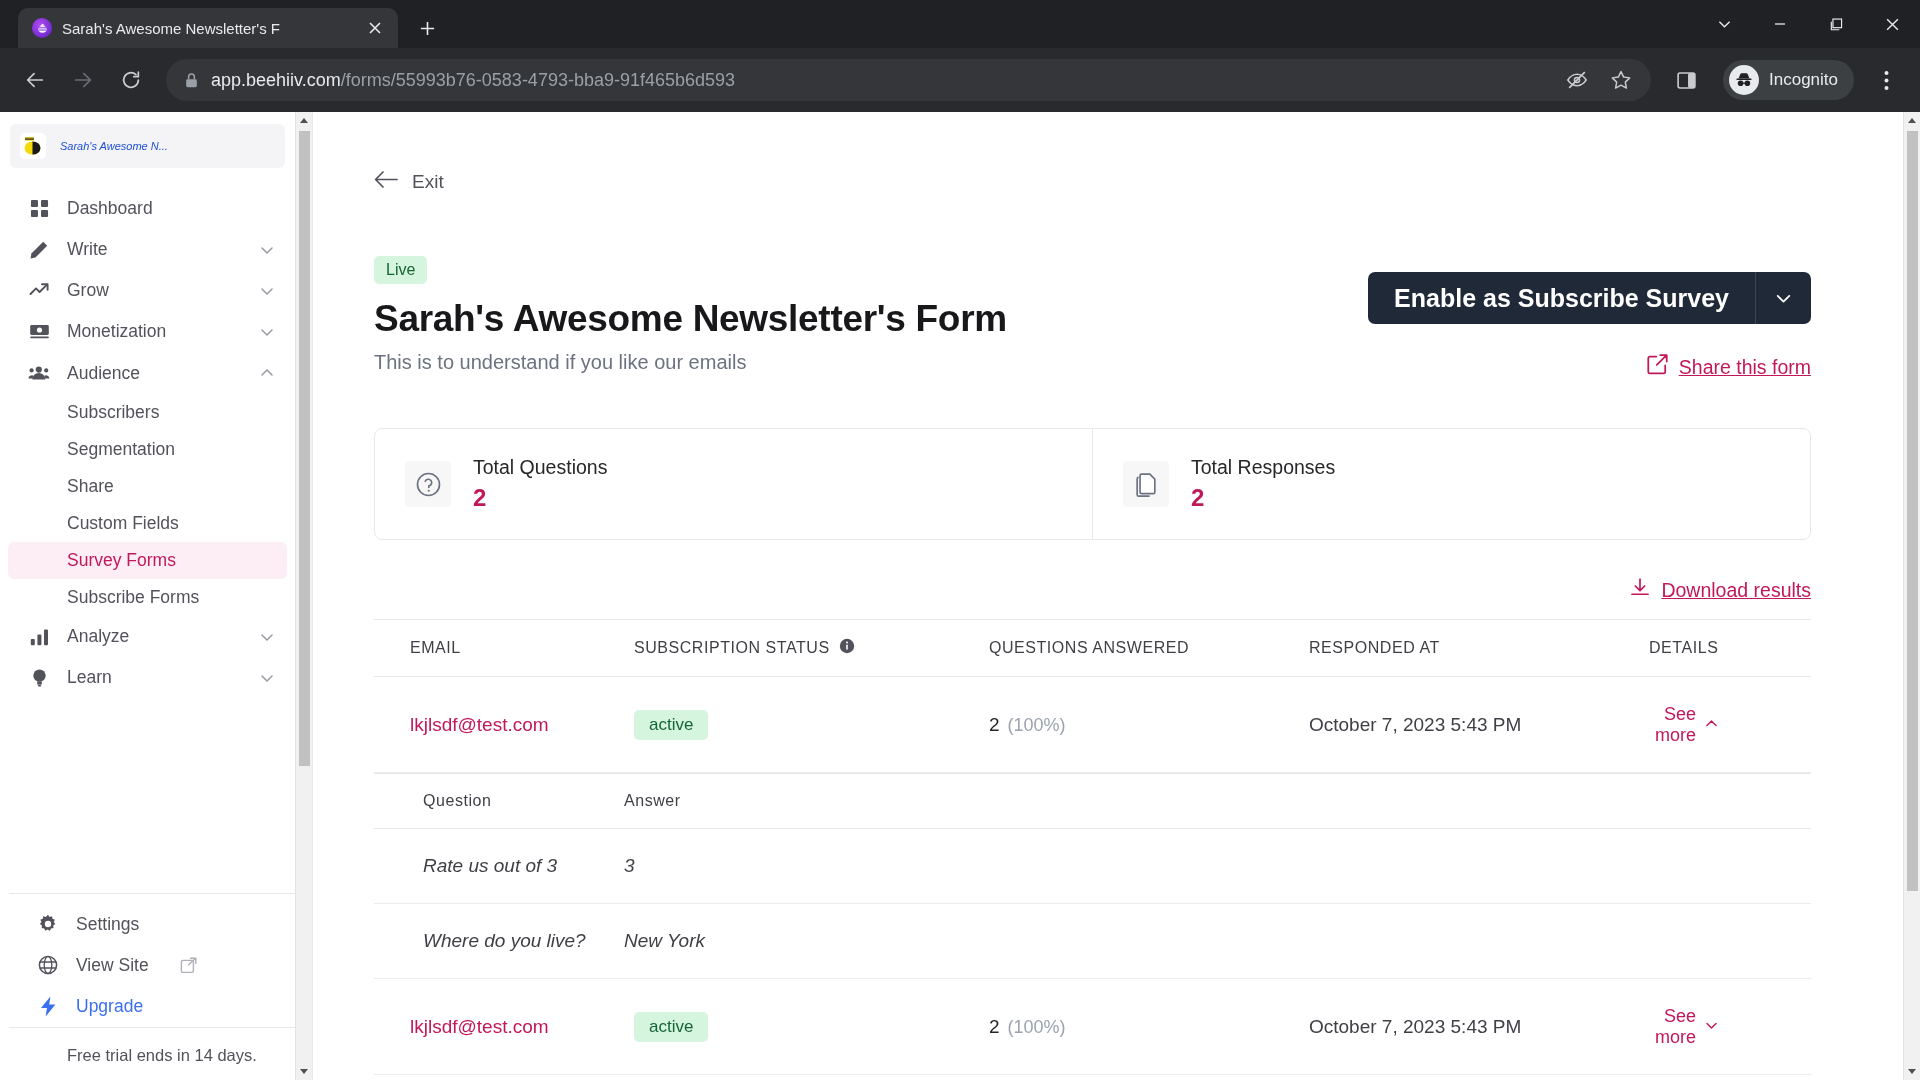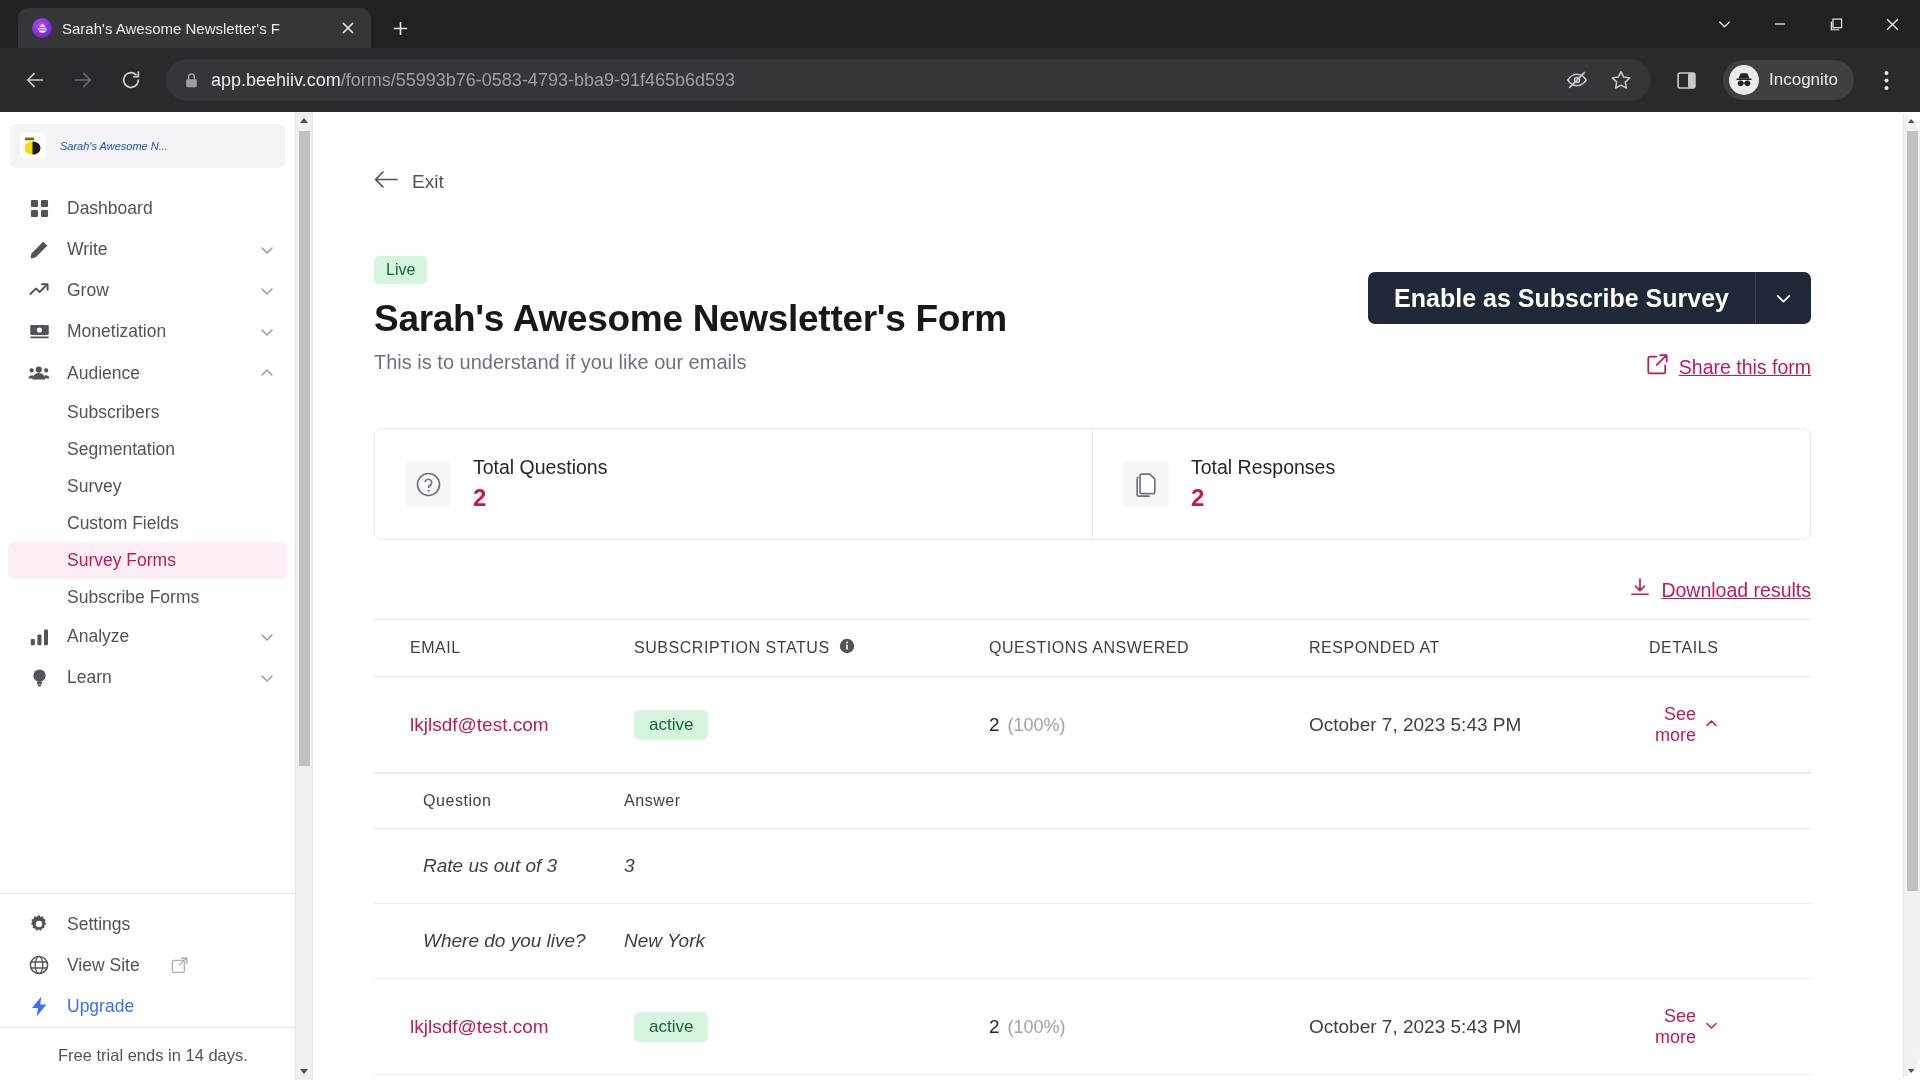--- a/index.html
+++ b/index.html
@@ -11,21 +11,21 @@
   }
 
   
   .browser { width: 1920px; height: 1080px; display: flex; flex-direction: column; }
 
   .tabstrip {
     height: 48px; background: #202124; display: flex; align-items: flex-end;
     position: relative; flex: 0 0 48px;
   }
   .tab {
-    margin-left: 18px; height: 40px; width: 353px; background: #35363a;
+    margin-left: 18px; height: 40px; width: 380px; background: #35363a;
     border-radius: 10px 10px 0 0; display: flex; align-items: center;
     padding: 0 10px 0 14px; gap: 10px; position: relative;
   }
   .tab-favicon {
     width: 20px; height: 20px; border-radius: 50%;
     background: radial-gradient(circle at 40% 35%, #b24bf3 0%, #7b2fd6 60%, #5a1fae 100%);
     display: flex; align-items: center; justify-content: center; flex: 0 0 20px;
   }
   .tab-favicon svg { display:block; }
   .tab-title {
@@ -108,42 +108,42 @@
   .nav-item .ico { width: 22px; flex: 0 0 22px; display: flex; align-items: center; justify-content: center; color: #52525b; }
   .nav-item .label { flex: 1; white-space: nowrap; }
   .nav-item .chev { color: #9a9aa2; display: flex; align-items: center; }
   .sub-item {
     padding: 8px 12px 8px 59px; margin: 0 8px; border-radius: 6px;
     color: #52525b; font-size: 17.5px; white-space: nowrap;
   }
   .sub-item.active { background: #fdeef5; color: #c2185b; }
 
   .sb-divider { height: 1px; background: #e8e8ea; margin: 14px 0 10px 0; }
-  .sb-bottom { margin-top: auto; }
+  .sb-bottom { margin-top: auto; padding-left: 9px; }
   .nav-item.upgrade { color: #3b6ff0; }
   .nav-item.upgrade .ico { color: #3b6ff0; }
   .trial {
     border-top: 1px solid #e8e8ea; padding: 16px 20px 14px 58px;
     font-size: 16.5px; color: #52525b; line-height: 1.35;
   }
 
   
   .vscroll {
     position: absolute; top: 0; bottom: 0; width: 17px; background: #f1f1f1;
     border-left: 1px solid #e3e3e3; display: flex; flex-direction: column; align-items: center;
   }
   .vscroll.sb { right: 0; }
   .vscroll .arrow { height: 17px; width: 17px; display: flex; align-items: center; justify-content: center; }
   .vscroll .thumb { width: 11px; background: #c1c1c1; border-radius: 0; }
   .tri-up { width:0;height:0;border-left:4px solid transparent;border-right:4px solid transparent;border-bottom:5px solid #505050; }
   .tri-down { width:0;height:0;border-left:4px solid transparent;border-right:4px solid transparent;border-top:5px solid #505050; }
   .vscroll .track { flex: 1; width: 17px; display: flex; justify-content: center; }
 
   
-  .main-wrap { flex: 1; position: relative; display: flex; overflow: hidden; background:#fff;border-radius:27px; }
+  .main-wrap { flex: 1; position: relative; display: flex; overflow: hidden; background:#fff; }
   .content {
     flex: 1; padding: 58px 0 0 0; overflow: hidden; position: relative;
   }
   .inner { width: 1437px; margin-left: 61px; }
 
   .exit {
     display: inline-flex; align-items: center; gap: 14px; color: #52525b;
     font-size: 19px; margin-bottom: 30px;
   }
   .badge-live {
@@ -448,21 +448,21 @@
             <span class="label">Audience</span>
             <span class="chev">
               <svg width="16" height="16" viewBox="0 0 16 16">
                   <path d="M3 10 L8 5 L13 10" stroke="currentColor" stroke-width="1.5" fill="none" stroke-linecap="round" stroke-linejoin="round"></path>
                 </svg>
             </span>
           </div>
 
           <div class="sub-item">Subscribers</div>
           <div class="sub-item">Segmentation</div>
-          <div class="sub-item">Survey</div>
+          <div class="sub-item">Share</div>
           <div class="sub-item">Custom Fields</div>
           <div class="sub-item active">Survey Forms</div>
           <div class="sub-item">Subscribe Forms</div>
 
           <div class="nav-item">
             <span class="ico">
               <svg width="19" height="19" viewBox="0 0 19 19">
                   <rect x="0.8" y="12" width="4" height="6.2" rx="1" fill="currentColor"></rect>
                   <rect x="7.4" y="7.4" width="4" height="10.8" rx="1" fill="currentColor"></rect>
                   <rect x="14" y="2.4" width="4" height="15.8" rx="1" fill="currentColor"></rect>

